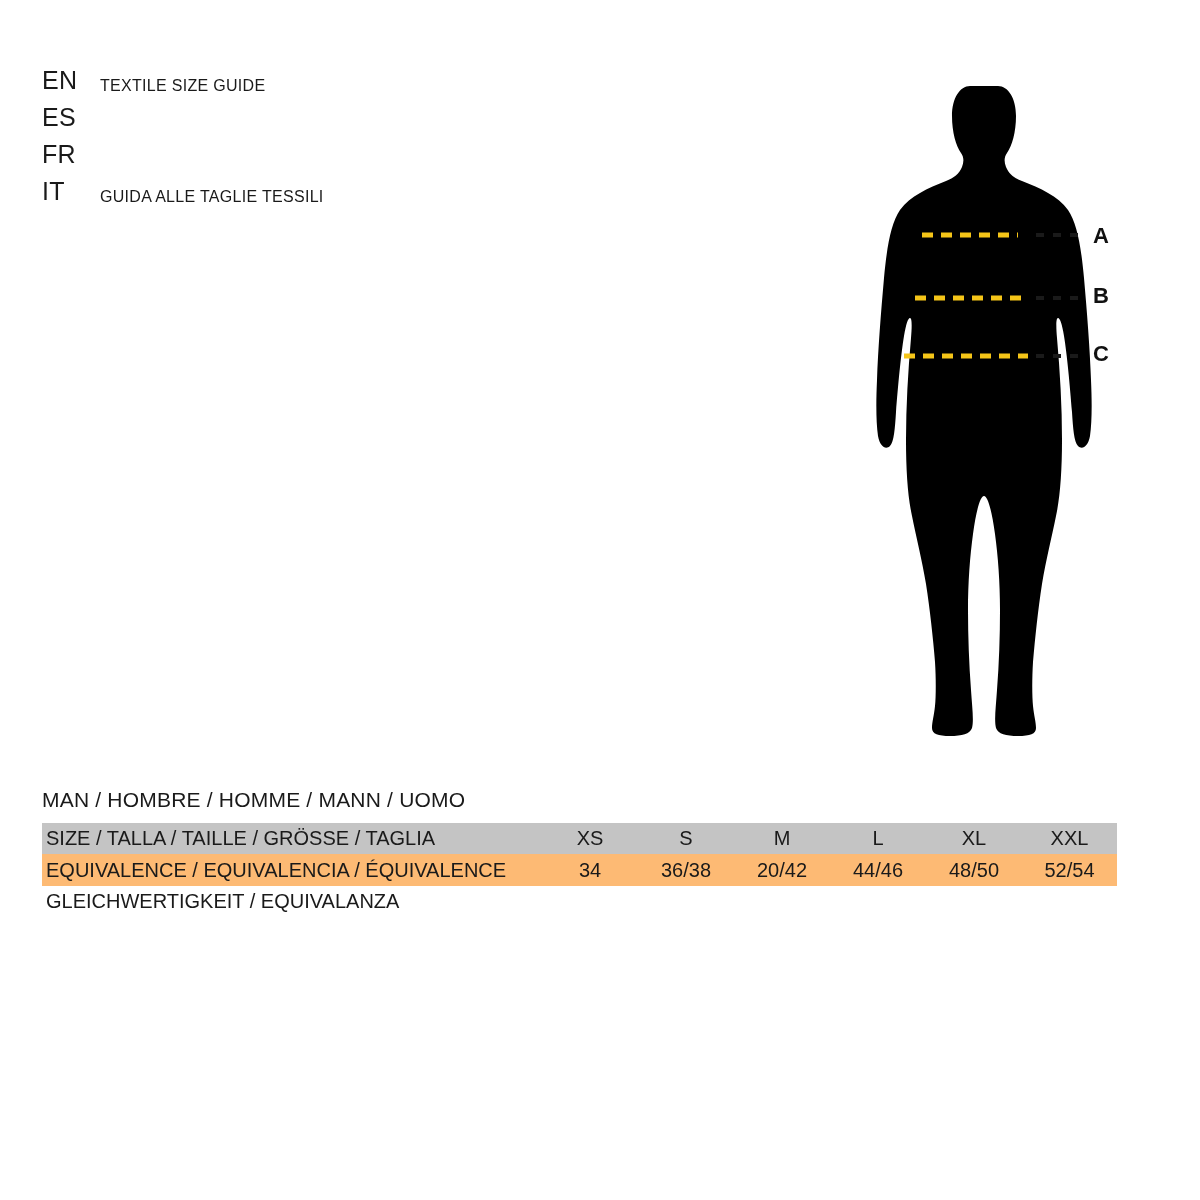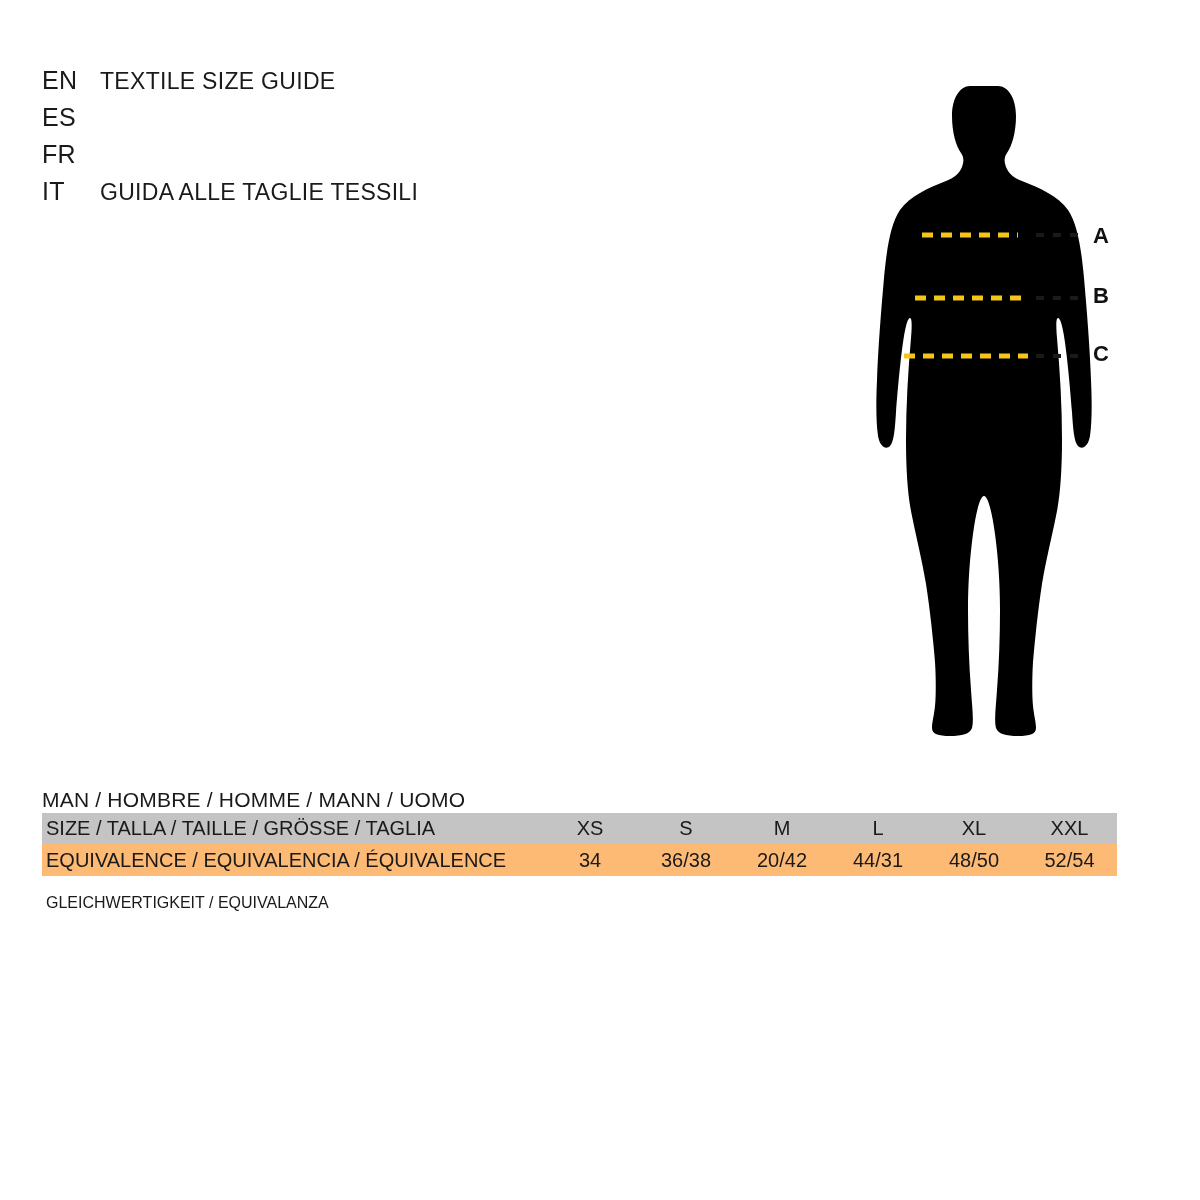--- a/index.html
+++ b/index.html
@@ -26,21 +26,21 @@
     display: flex;
     align-items: flex-end;
     height: 37px;
   }
   .lang-code {
     width: 58px;
     font-size: 25px;
     letter-spacing: 0.3px;
   }
   .lang-text {
-    font-size: 23px;
+    font-size: 16px;
     letter-spacing: 0.3px;
     white-space: nowrap;
   }
 
   
   .figure-wrap {
     position: absolute;
     left: 860px;
     top: 50px;
     width: 280px;
@@ -64,21 +64,21 @@
   
   .table-section {
     position: absolute;
     left: 42px;
     top: 788px;
     width: 1075px;
   }
   .table-heading {
     font-size: 21px;
     letter-spacing: 0.2px;
-    margin-bottom: 1px;
+    margin-bottom: 11px;
   }
   table.size-table {
     border-collapse: collapse;
     width: 1075px;
     table-layout: fixed;
   }
   table.size-table td {
     font-size: 20px;
     padding: 0;
     vertical-align: top;
@@ -103,24 +103,23 @@
   }
   .val-row td.label-cell {
     padding-left: 4px;
     text-align: left;
     white-space: nowrap;
   }
   .val-row td.val-cell {
     text-align: center;
   }
   .second-line {
-    font-size: 16px;
+    font-size: 20px;
     padding-left: 4px;
     line-height: 30px;
-    margin-top: 12px;
   }
 </style>
 </head>
 <body>
 
 <div class="lang-block">
   <div class="lang-row">
     <span class="lang-code">EN</span>
     <span class="lang-text">TEXTILE SIZE GUIDE</span>
   </div>
@@ -230,20 +229,20 @@
         <td class="val-cell">M</td>
         <td class="val-cell">L</td>
         <td class="val-cell">XL</td>
         <td class="val-cell">XXL</td>
       </tr>
       <tr class="val-row">
         <td class="label-cell">EQUIVALENCE / EQUIVALENCIA / ÉQUIVALENCE</td>
         <td class="val-cell">34</td>
         <td class="val-cell">36/38</td>
         <td class="val-cell">20/42</td>
-        <td class="val-cell">44/31</td>
+        <td class="val-cell">44/46</td>
         <td class="val-cell">48/50</td>
         <td class="val-cell">52/54</td>
       </tr>
     </tbody>
   </table>
   <div class="second-line">GLEICHWERTIGKEIT / EQUIVALANZA</div>
 </div>
 
 </body></html>

